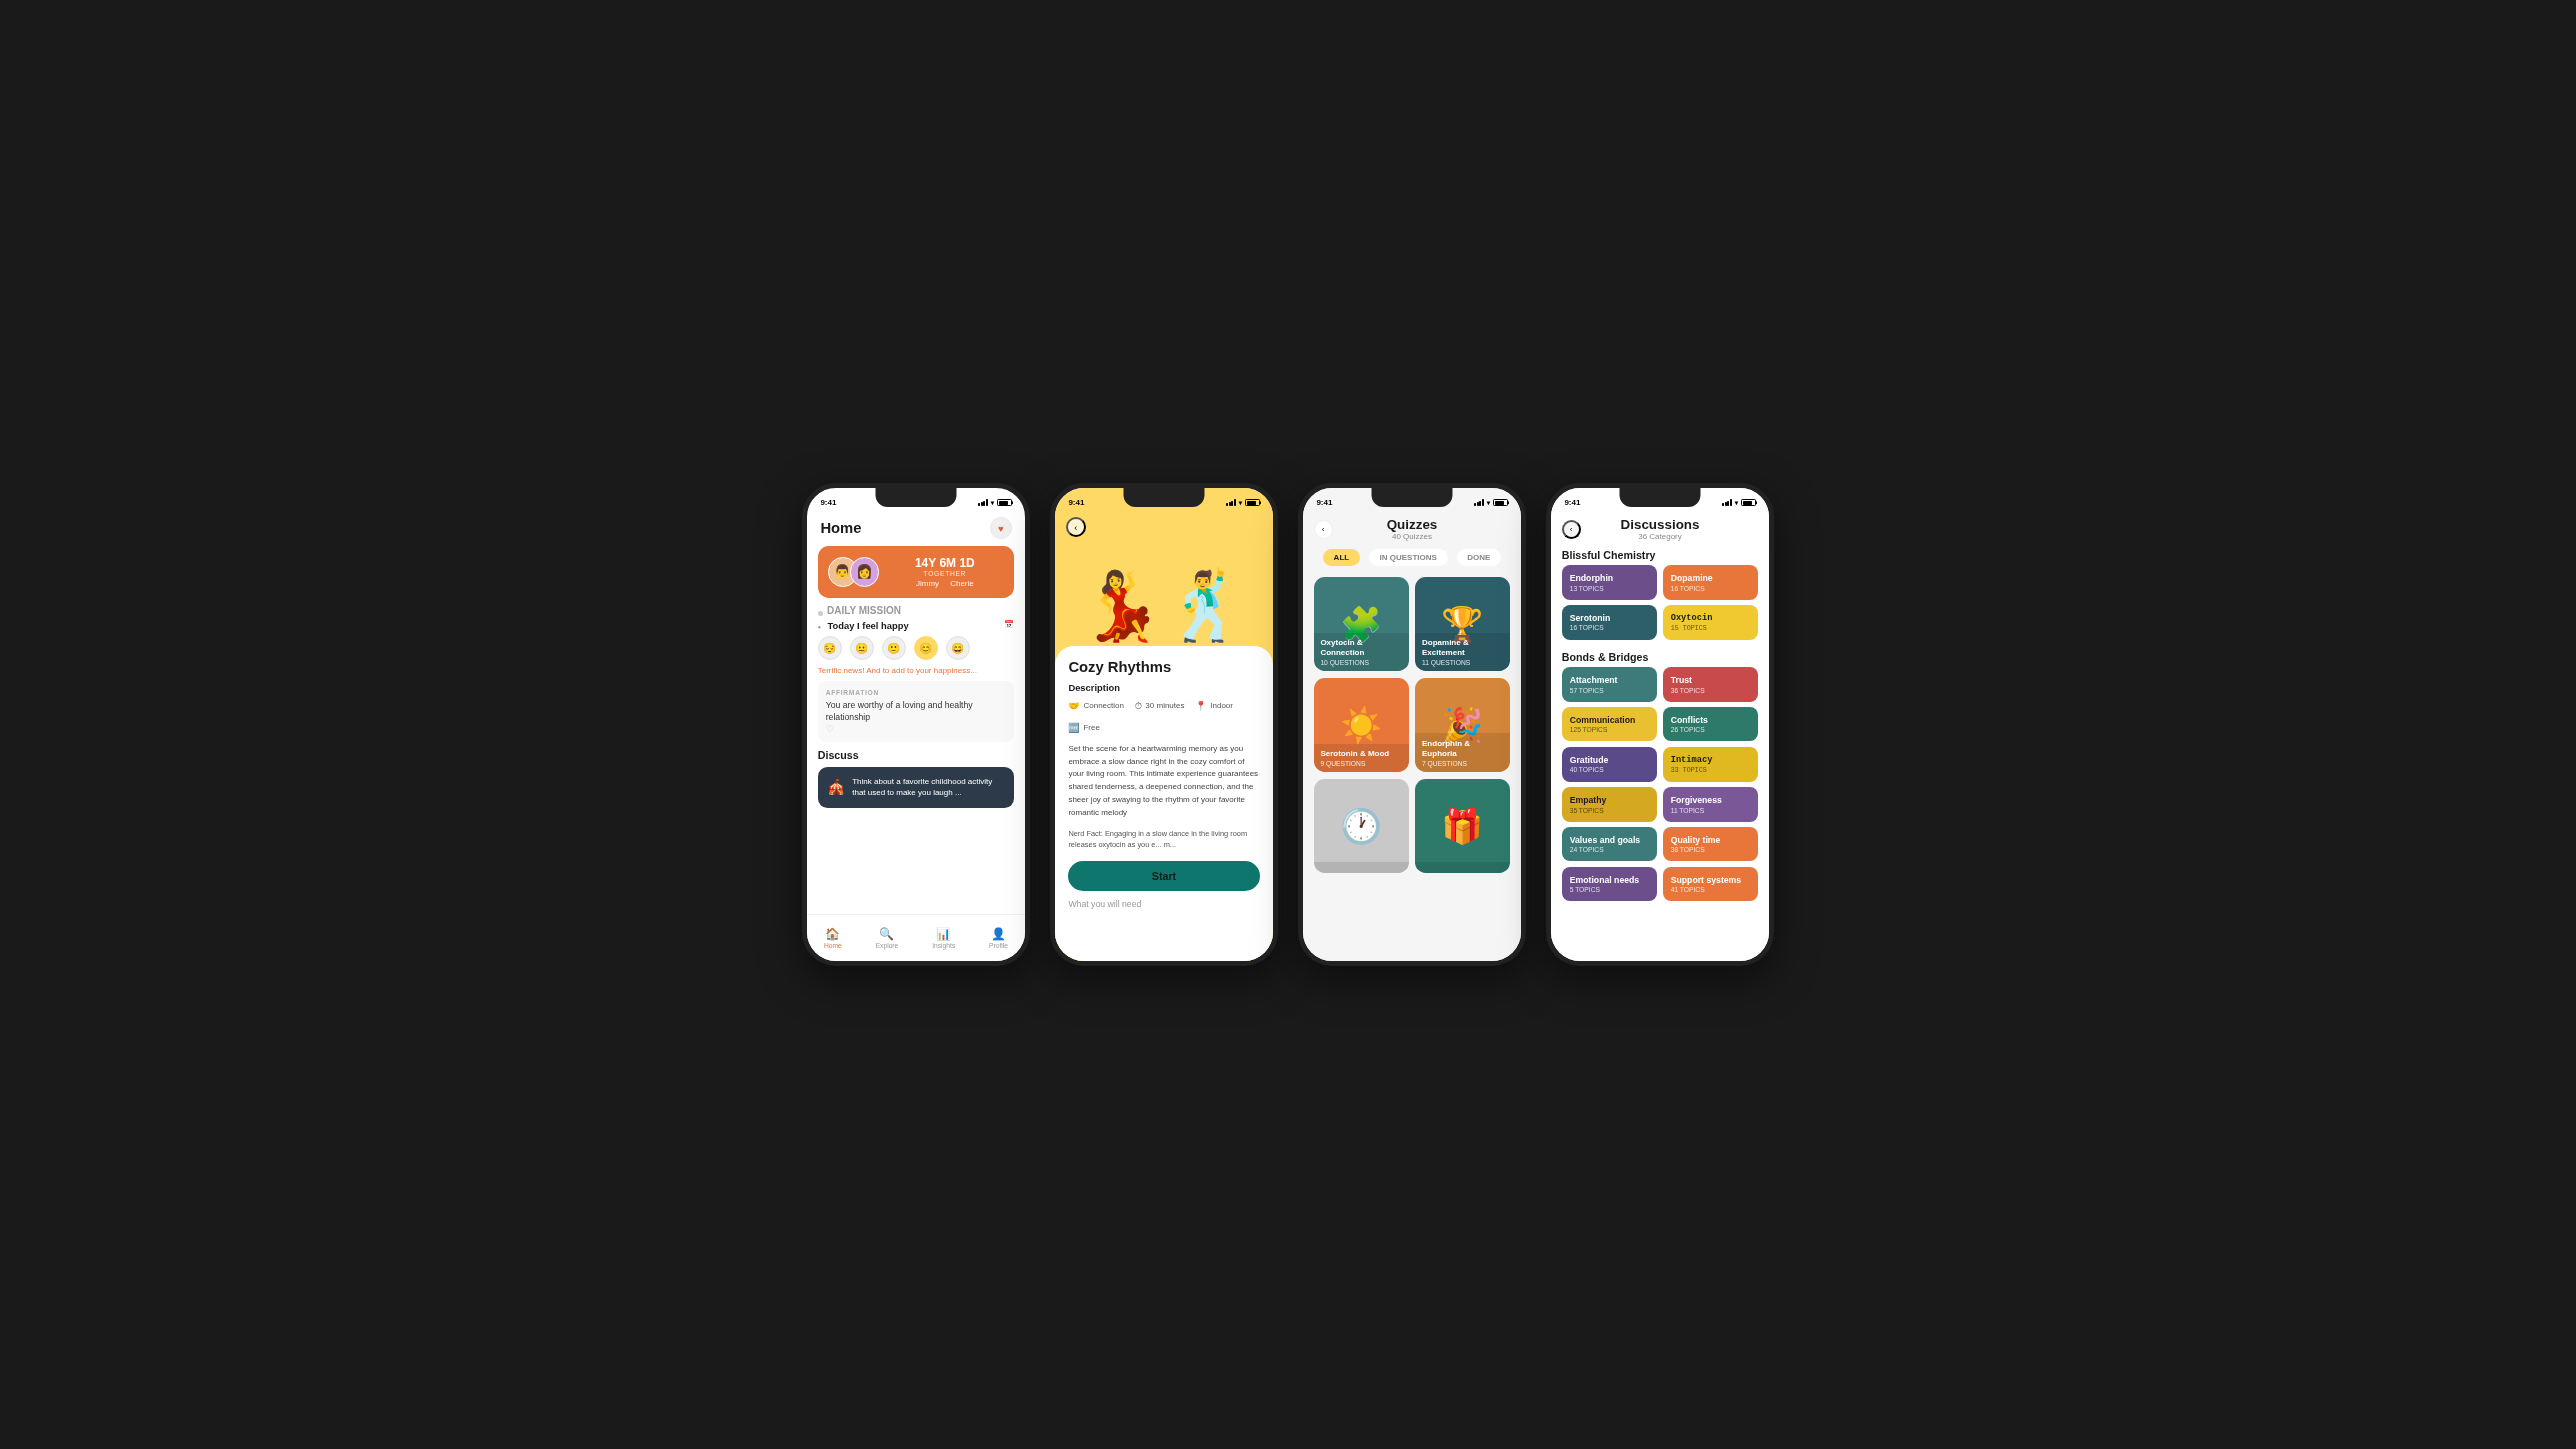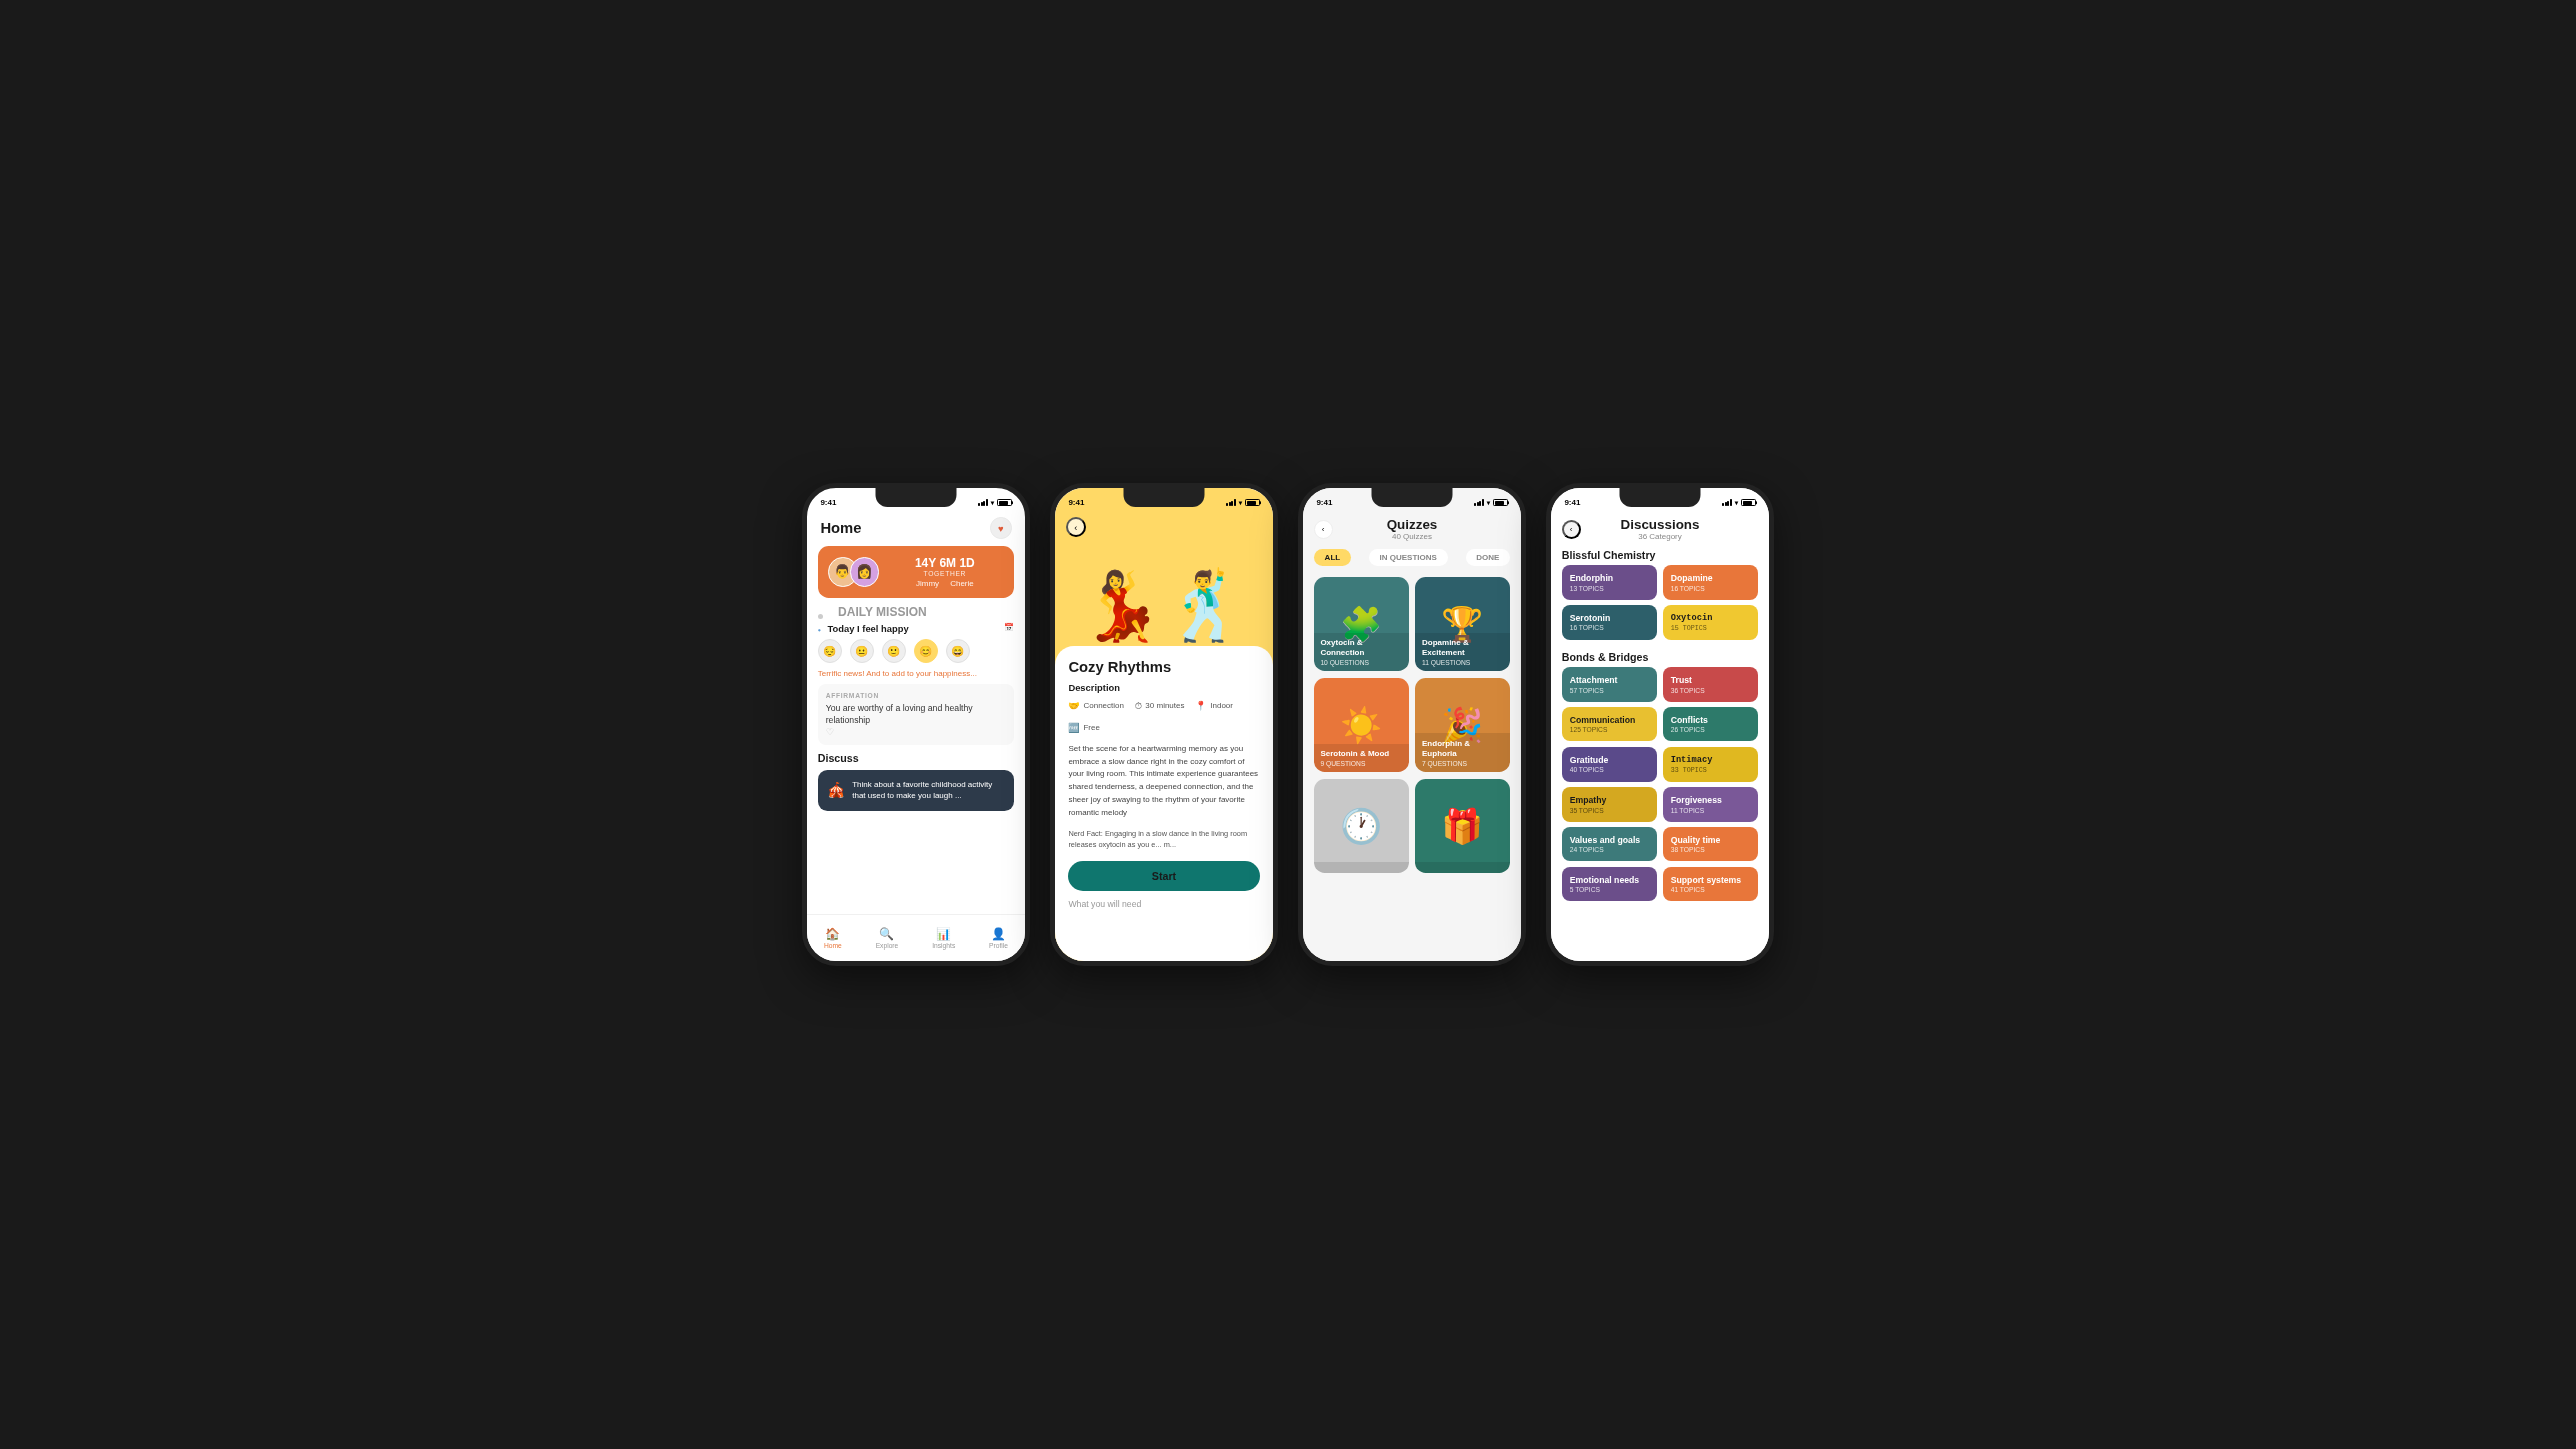--- a/index.html
+++ b/index.html
@@ -84,22 +84,22 @@
     .avatar-circle {
       width: 29.5px; height: 29.5px; border-radius: 50%; background: #f0c090;
       border: 1.3px solid #fff; display: flex; align-items: center; justify-content: center; font-size: 13.4px;
     }
     .avatar-circle.second { margin-left: -8px; background: #d4a0e0; }
     .couple-info { flex: 1; text-align: center; }
     .couple-time { font-size: 12px; font-weight: 700; }
     .couple-together { font-size: 6.7px; letter-spacing: 0.7px; opacity: 0.85; }
     .couple-names { font-size: 8px; opacity: 0.9; margin-top: 1.3px; }
     .section-label {
-      display: flex; align-items: flex-end; gap: 15px; padding: 6.7px 10.7px 4px;
-      font-size: 12px; font-weight: 600; color: #999;
+      display: flex; align-items: flex-end; gap: 4px; padding: 6.7px 10.7px 4px;
+      font-size: 10px; font-weight: 600; color: #999;
     }
     .section-dot { width: 5.4px; height: 5.4px; border-radius: 50%; background: #ccc; }
     .mood-label { font-size: 9.4px; font-weight: 600; color: #1a1a1a; padding: 0 10.7px 5.4px; }
     .mood-icons { display: flex; gap: 8px; padding: 0 10.7px 5.4px; }
     .mood-icon-btn {
       width: 24px; height: 24px; border-radius: 50%; border: 1px solid #e0e0e0;
       display: flex; align-items: center; justify-content: center; font-size: 10.7px; cursor: pointer;
     }
     .mood-icon-btn.active { background: #FFD966; border-color: #FFD966; }
     .terrific-text { font-size: 8px; color: #E8763A; padding: 0 10.7px 6.7px; font-weight: 500; }
@@ -153,21 +153,21 @@
     
     .phone3-content { background: #f5f5f5; height: 100%; overflow: hidden; }
     .p3-header { display: flex; align-items: center; padding: 5.4px 10.7px 2.7px; }
     .p3-back-btn {
       width: 19px; height: 19px; background: #fff; border-radius: 50%; border: 0.7px solid #eee;
       display: flex; align-items: center; justify-content: center; font-size: 8px; cursor: pointer;
     }
     .p3-title-wrap { flex: 1; text-align: center; }
     .p3-title { font-size: 13.4px; font-weight: 700; color: #1a1a1a; }
     .p3-subtitle { font-size: 8px; color: #888; }
-    .p3-filter-tabs { display: flex; gap: 18px; padding: 5.4px 10.7px; justify-content: center; }
+    .p3-filter-tabs { display: flex; gap: 9px; padding: 5.4px 10.7px; justify-content: center; }
     .p3-tab {
       padding: 4px 10.7px; border-radius: 13.4px; font-size: 8px; font-weight: 600;
       background: #fff; color: #888; border: none; cursor: pointer;
     }
     .p3-tab.active { background: #FFD966; color: #1a1a1a; }
     .quiz-grid { display: grid; grid-template-columns: 1fr 1fr; gap: 6.7px; padding: 5.4px 10.7px; }
     .quiz-card {
       border-radius: 10.7px; overflow: hidden; position: relative; height: 94px;
       display: flex; flex-direction: column; justify-content: flex-end;
     }

